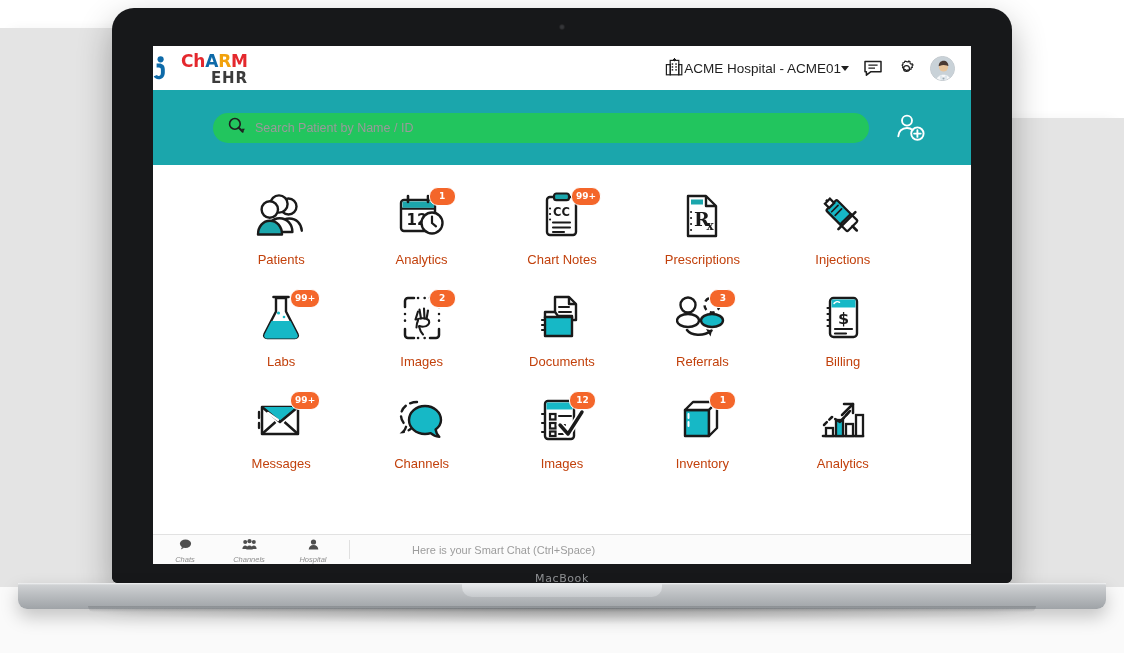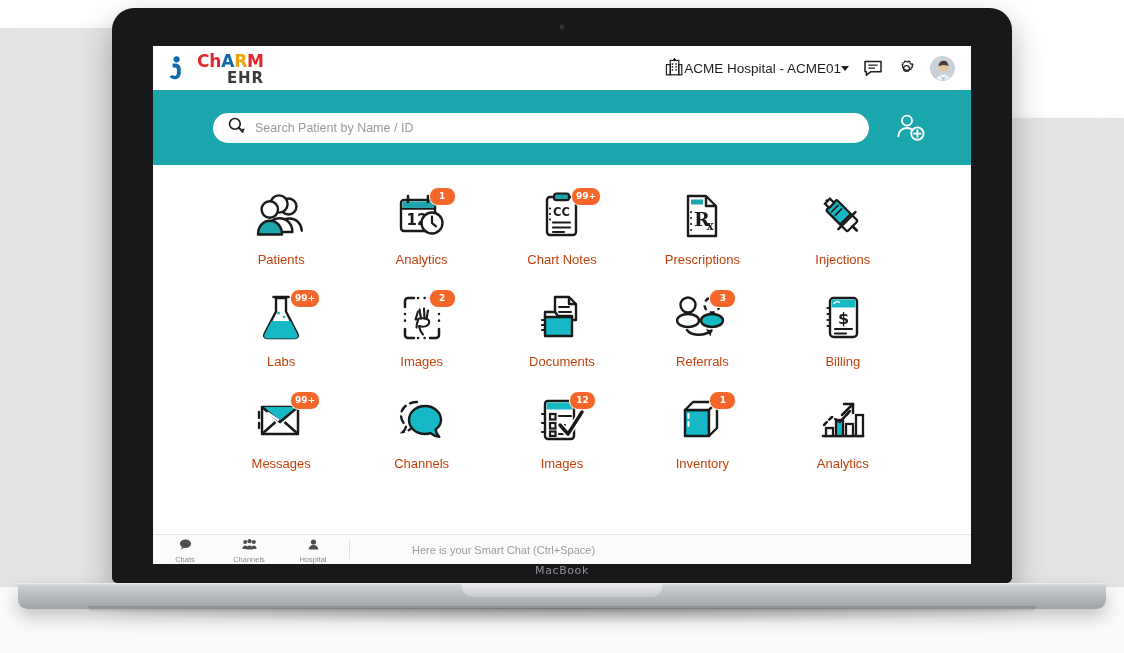--- a/index.html
+++ b/index.html
@@ -75,21 +75,21 @@
     position: absolute;
     left: 0; right: 0; top: 556px;
     height: 19px;
     background: #17181a;
     border-radius: 0 0 6px 6px;
     display: flex; align-items: flex-start; justify-content: center;
   }
   .brandbar .bname {
     font-size: 11px; color: #8f9194; letter-spacing: .6px;
     font-family: "DejaVu Sans", sans-serif;
-    margin-top: 0;
+    margin-top: 8px;
   }
 
   
   #base {
     position: absolute;
     left: 18px; top: 583px;
     width: 1088px; height: 48px;
   }
   .base-body {
     position: absolute; left: 0; top: 0; width: 100%; height: 26px;
@@ -115,21 +115,21 @@
     position:absolute; left:70px; right:70px; top:23px; height:6px;
     background:linear-gradient(to bottom, rgba(120,124,128,.55), rgba(120,124,128,0));
     border-radius:0 0 8px 8px;
   }
 
   
   .app-header {
     height: 44px;
     background: #ffffff;
     display: flex; align-items: center;
-    padding: 0 16px 0 16px;
+    padding: 0 16px 0 0;
     position: relative;
   }
   .logo { display: flex; align-items: center; gap: 6px; }
   .logo-mark { width: 22px; height: 26px; display:block; }
   .logo-text { line-height: 1; position: relative; top: 1px; }
   .logo-word {
     font-family: "DejaVu Sans", sans-serif;
     font-size: 17px; font-weight: bold; letter-spacing: -.2px;
   }
   .lc-ch { color: #e4282d; }
@@ -164,21 +164,21 @@
   .search-band {
     background: #1ba6ac;
     height: 75px;
     display: flex; align-items: center;
     padding: 0 18px 0 60px;
     gap: 18px;
   }
   .search-box {
     flex: 1;
     height: 30px;
-    background: #ffffff;
+    background: #22c55e;
     border-radius: 15px;
     display: flex; align-items: center;
     padding: 0 14px;
     gap: 9px;
     max-width: 656px;
   }
   .search-input {
     border: none; outline: none; background: transparent;
     font-size: 12.5px; color: #555; width: 100%;
     font-family: "Liberation Sans", sans-serif;
@@ -220,21 +220,21 @@
   }
 
   
   .chatbar {
     position: absolute; left: 0; right: 0; bottom: 0;
     height: 30px;
     background: #fbfbfb;
     border-top: 1px solid #e2e2e2;
     display: flex; align-items: stretch;
   }
-  .chat-tabs { display:flex; align-items:center; }
+  .chat-tabs { display:flex; align-items:center;font-style:italic; }
   .chat-tab {
     width: 64px;
     display:flex; flex-direction: column; align-items: center; justify-content:center;
     cursor: pointer; gap: 1px;
   }
   .chat-tab .ct-label {
     font-size: 7.5px; color: #8d8d8d;
     font-family: "Liberation Sans", sans-serif;
   }
   .chat-divider { width:1px; background:#e0e0e0; margin: 5px 4px; }

